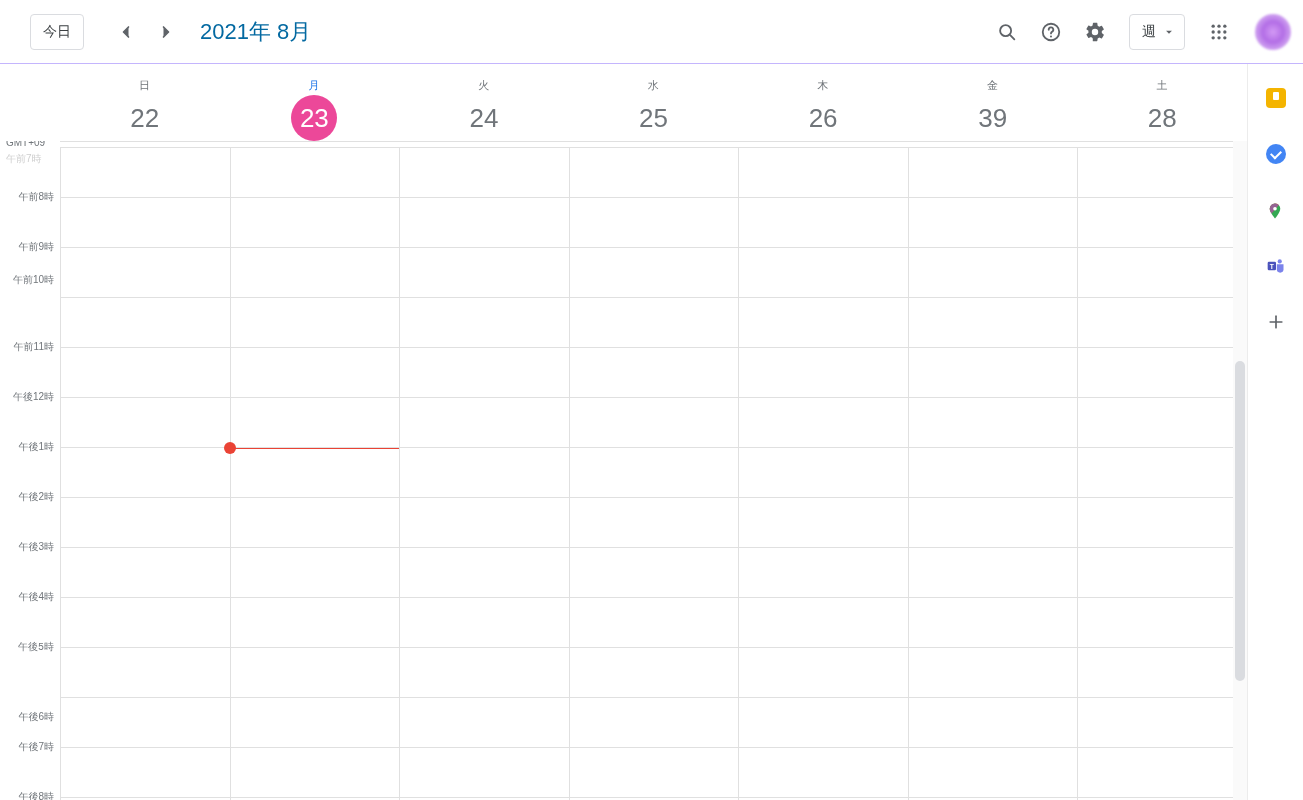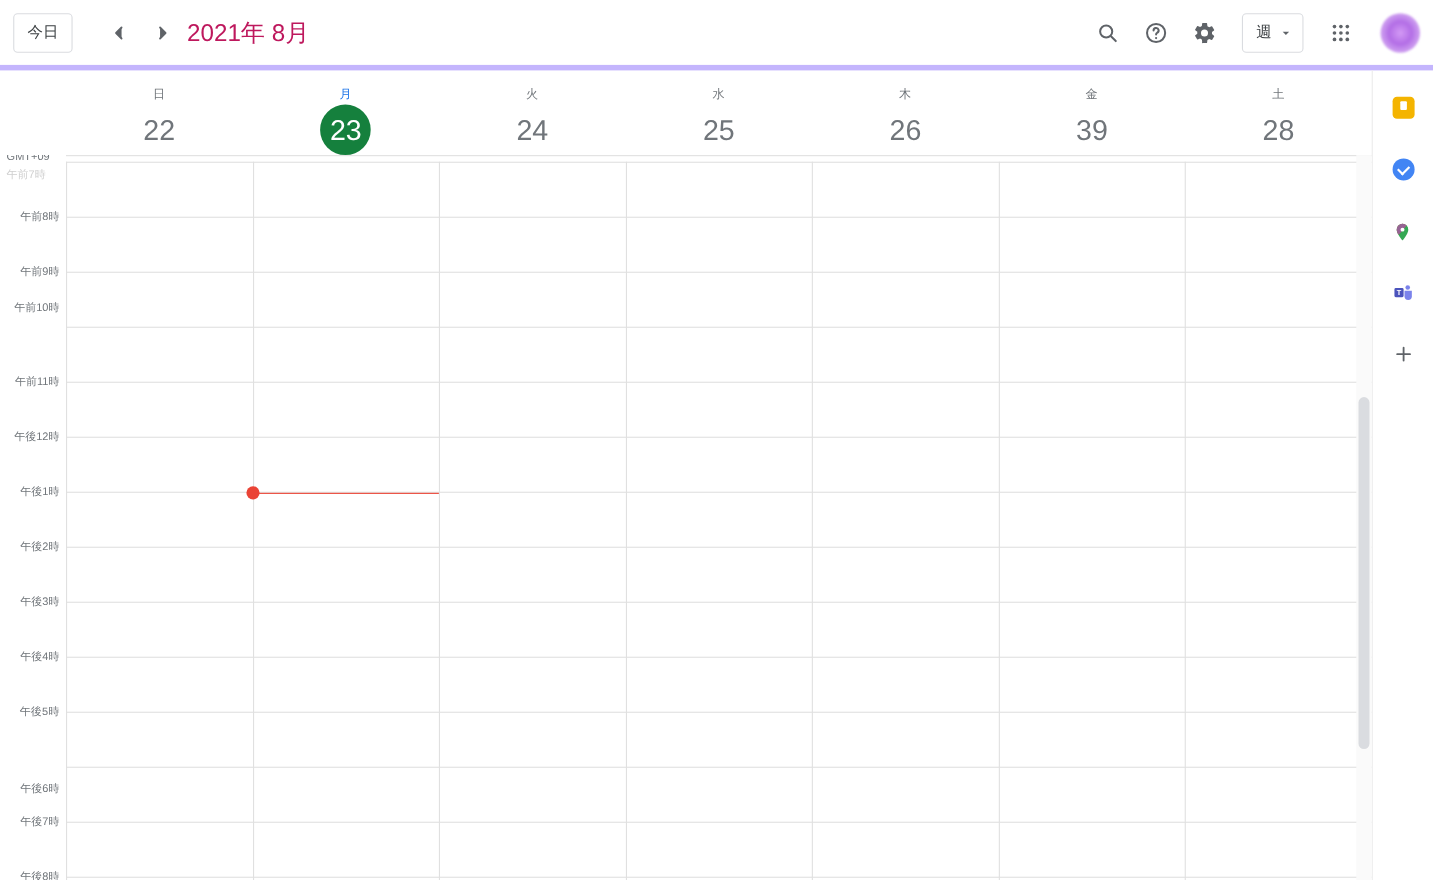--- a/index.html
+++ b/index.html
@@ -1,24 +1,24 @@
 <!DOCTYPE html>
 <html><head>
 <meta charset="utf-8">
 <style>
   * { box-sizing: border-box; }
   html, body { margin:0; padding:0; font-family: "Google Sans", "Helvetica Neue", Arial, sans-serif; color:#3c4043; background:#fff; }
   body { width:1303px; height:800px; overflow:hidden; position:relative; }
 
   
-  .hdr { height:64px; border-bottom:5px solid #c4b5fd; display:flex; align-items:center; padding:0 12px 0 12px; gap:4px; }
+  .hdr { height:64px; border-bottom:1px solid #c4b5fd; display:flex; align-items:center; padding:0 12px 0 30px; gap:4px; }
   .today-btn { border:1px solid #dadce0; border-radius:4px; height:36px; padding:0 12px; font-size:14px; color:#3c4043; background:none; cursor:pointer; }
   .nav-arrow { width:36px; height:36px; display:flex; align-items:center; justify-content:center; border:none; background:none; cursor:pointer; border-radius:50%; color:#5f6368; }
   .nav-arrow svg{ width:20px; height:20px; }
-  .title { font-size:22px; color:#be185d; font-weight:400; }
+  .title { font-size:22px; color:#0369a1; margin-left:12px; font-weight:400; }
   .spacer { flex:1; }
   .icon-btn { width:40px; height:40px; display:flex; align-items:center; justify-content:center; border:none; background:none; cursor:pointer; border-radius:50%; color:#5f6368; }
   .icon-btn svg{ width:22px; height:22px; }
   .view-sel { border:1px solid #dadce0; border-radius:4px; height:36px; display:flex; align-items:center; padding:0 8px 0 12px; gap:6px; font-size:14px; color:#3c4043; cursor:pointer; margin:0 10px; }
   .view-sel svg{ width:14px; height:14px; color:#5f6368; }
   .apps-btn svg{ width:20px; height:20px; }
   .avatar { width:36px; height:36px; border-radius:50%; margin-left:12px; background: radial-gradient(circle at center, #d39af5 0%, #b36ee6 40%, #ecd6fb 100%); filter: blur(1px); cursor:pointer; }
 
   
   .body { display:flex; height:calc(800px - 64px); }
@@ -35,21 +35,21 @@
   .teams svg{ width:20px; height:20px; color:#4b53bc; }
   .plus   { width:20px; height:20px; color:#5f6368; display:flex; align-items:center; justify-content:center; }
   .plus svg{ width:20px; height:20px; }
 
   
   .dayhdr { display:flex; padding-left:60px; position:relative; z-index:2; padding-top:14px; padding-bottom:0px; }
   .daycol { flex:1; display:flex; flex-direction:column; align-items:center; gap:2px; cursor:pointer; }
   .daycol .dow { font-size:11px; color:#70757a; letter-spacing:0.5px; }
   .daycol .dnum { font-size:26px; color:#70757a; width:46px; height:46px; border-radius:50%; display:flex; align-items:center; justify-content:center; font-weight:400; }
   .daycol.today .dow { color:#1a73e8; }
-  .daycol.today .dnum { background:#15803d; color:#fff; }
+  .daycol.today .dnum { background:#ec4899; color:#fff; }
 
   
   .grid-wrap { flex:1; overflow:hidden; position:relative; }
   .tz-label { position:absolute; left:6px; top:-4px; font-size:10px; color:#70757a; }
   .hour-shadow { position:absolute; left:6px; top:11px; font-size:10px; color:#cfcfcf; }
   .grid { position:absolute; top:6px; left:0; right:0; display:flex; }
   .hour-col { width:60px; flex-shrink:0; position:relative; }
   .hour-label { position:absolute; right:6px; font-size:10px; color:#70757a; transform:translateY(-50%); white-space:nowrap; }
   .cells { flex:1; position:relative; }
   .cell-border-v { position:absolute; top:0; bottom:0; width:1px; background:#e0e0e0; }

